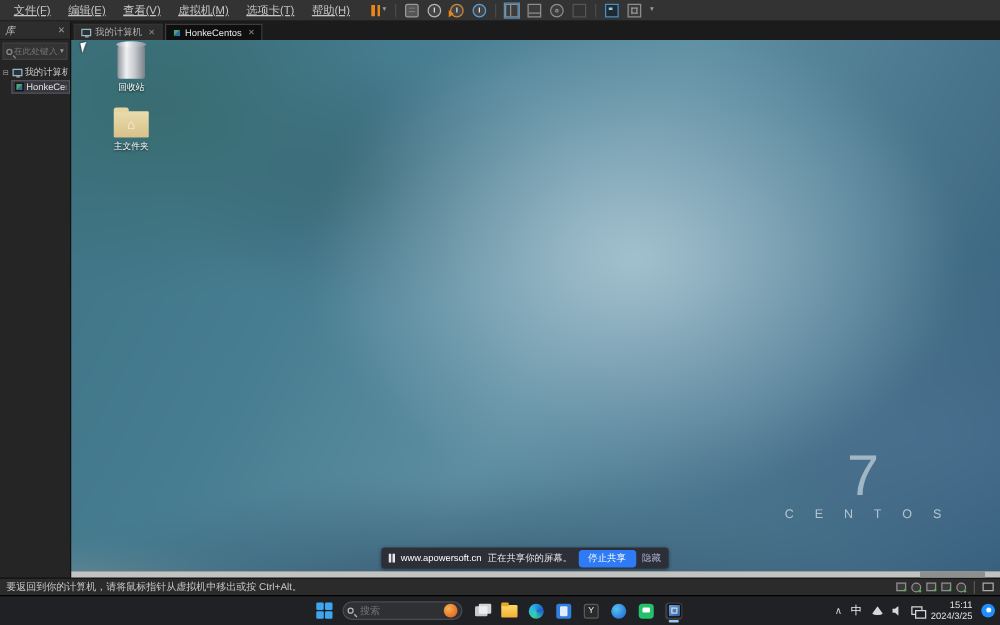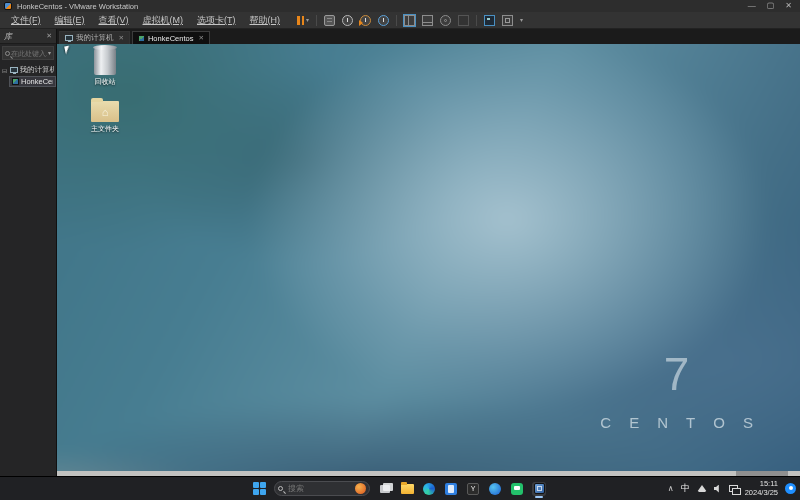--- a/index.html
+++ b/index.html
@@ -108,21 +108,21 @@
      border-radius:3px 3px 2px 2px;position:relative;}
   .trash:before{content:"";position:absolute;left:-1px;top:-3px;right:-1px;height:5px;border-radius:50%;
      background:linear-gradient(90deg,#9aa1a8,#f4f6f8 35%,#b9bdc2 70%,#848b92);}
   .folder{width:28px;height:21px;background:linear-gradient(#e9dcae,#d9c089);border-radius:1px;position:relative;
      display:flex;align-items:center;justify-content:center;color:#f7f2df;font-size:11px;}
   .folder:before{content:"";position:absolute;left:0;top:-3px;width:12px;height:4px;background:#e5d5a0;border-radius:2px 2px 0 0;}
   .dlabel{font-size:7px;color:#fff;text-shadow:0 1px 2px rgba(0,0,0,.8);}
 
   .watermark{position:absolute;right:40px;bottom:40px;display:flex;flex-direction:column;align-items:center;z-index:2;}
   .wm-7{font-size:46px;font-weight:100;color:rgba(235,242,246,.55);line-height:1;font-family:"Liberation Sans",sans-serif;}
-  .wm-txt{font-size:15px;letter-spacing:7px;color:rgba(235,242,246,.65);margin-top:17px;padding-left:7px;text-align:center;}
+  .wm-txt{font-size:10px;letter-spacing:7px;color:rgba(235,242,246,.65);margin-top:3px;padding-left:7px;text-align:center;}
 
   .sharebar{position:absolute;left:248px;bottom:2px;height:17px;background:rgba(42,44,50,.94);border-radius:3px;
      display:flex;align-items:center;gap:5px;padding:0 6px;z-index:5;box-shadow:0 1px 3px rgba(0,0,0,.4);}
   .share-pause{display:flex;gap:1.5px;}
   .share-pause i{display:block;width:1.5px;height:7px;background:#e8e8e8;}
   .share-url{font-size:7.5px;color:#fff;}
   .share-msg{font-size:7.5px;color:#e8e8e8;}
   .share-stop{background:#2f7bf6;color:#fff;font-size:7.5px;border:0;border-radius:3px;padding:2px 8px;font-family:"Liberation Sans",sans-serif;}
   .share-hide{font-size:7.5px;color:#aab4d8;}
 
@@ -180,29 +180,20 @@
   .cast:after{content:"";position:absolute;left:2px;top:2px;width:7px;height:5px;background:#202124;border:1px solid #d8d8d8;}
   .clockblock{display:flex;flex-direction:column;align-items:flex-end;font-size:7.5px;color:#e2e2e2;line-height:1.15;}
   .notif{width:11px;height:11px;border-radius:50%;background:#1f8fff;position:relative;}
   .notif:after{content:"";position:absolute;left:3.5px;top:2.5px;width:4px;height:4px;border-radius:50%;background:#fff;}
 </style>
 </head>
 <body>
 
 <div class="screen">
 
-  <div class="titlebar">
-    <div class="vmw-logo"></div>
-    <div class="title-text">HonkeCentos - VMware Workstation</div>
-    <div class="win-controls">
-      <span>—</span>
-      <span>▢</span>
-      <span>✕</span>
-    </div>
-  </div>
 
   <div class="menubar">
     <span class="menu-item">文件(F)</span>
     <span class="menu-item">编辑(E)</span>
     <span class="menu-item">查看(V)</span>
     <span class="menu-item">虚拟机(M)</span>
     <span class="menu-item">选项卡(T)</span>
     <span class="menu-item">帮助(H)</span>
 
     <div class="toolbar">
@@ -285,29 +276,51 @@
               <div class="folder">⌂</div>
               <div class="dlabel">主文件夹</div>
             </div>
           </div>
 
           <div class="watermark">
             <div class="wm-7">7</div>
             <div class="wm-txt">C E N T O S</div>
           </div>
 
+          <div class="sharebar">
+            <span class="share-pause">
+                <i></i>
+                <i></i>
+              </span>
+            <span class="share-url">www.apowersoft.cn</span>
+            <span class="share-msg">正在共享你的屏幕。</span>
+            <button class="share-stop">停止共享</button>
+            <span class="share-hide">隐藏</span>
+          </div>
         </div>
 
         <div class="hscroll">
           <div class="hthumb"></div>
         </div>
       </div>
     </div>
   </div>
 
+  <div class="statusbar">
+    <span>要返回到你的计算机，请将鼠标指针从虚拟机中移出或按 Ctrl+Alt。</span>
+    <div class="dev-icons">
+      <span class="dev"></span>
+      <span class="dev round"></span>
+      <span class="dev"></span>
+      <span class="dev"></span>
+      <span class="dev round"></span>
+      <span class="dev-sep"></span>
+      <span class="dev-restore"></span>
+    </div>
+  </div>
 
   <div class="taskbar">
     <div class="tb-center">
       <div class="start">
           <i></i>
           <i></i>
           <i></i>
           <i></i>
         </div>
       <div class="tsearch">

